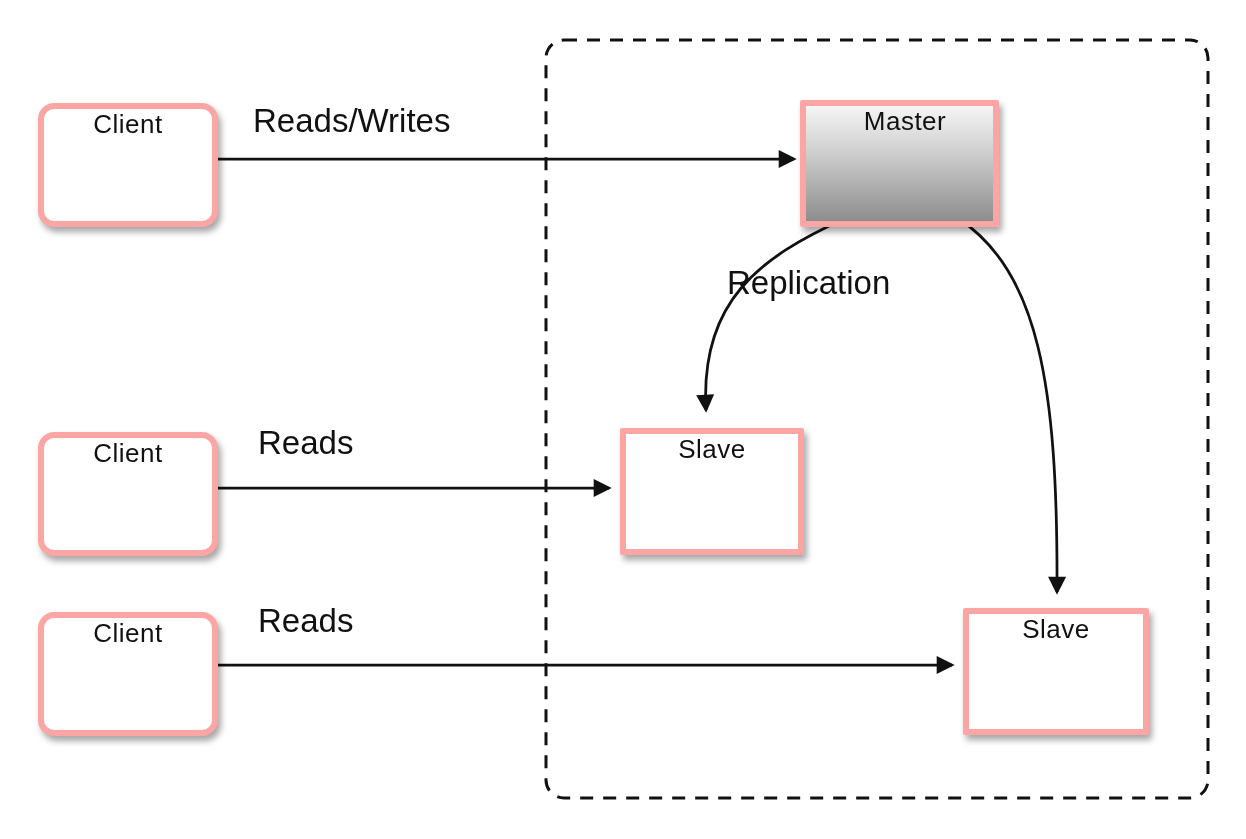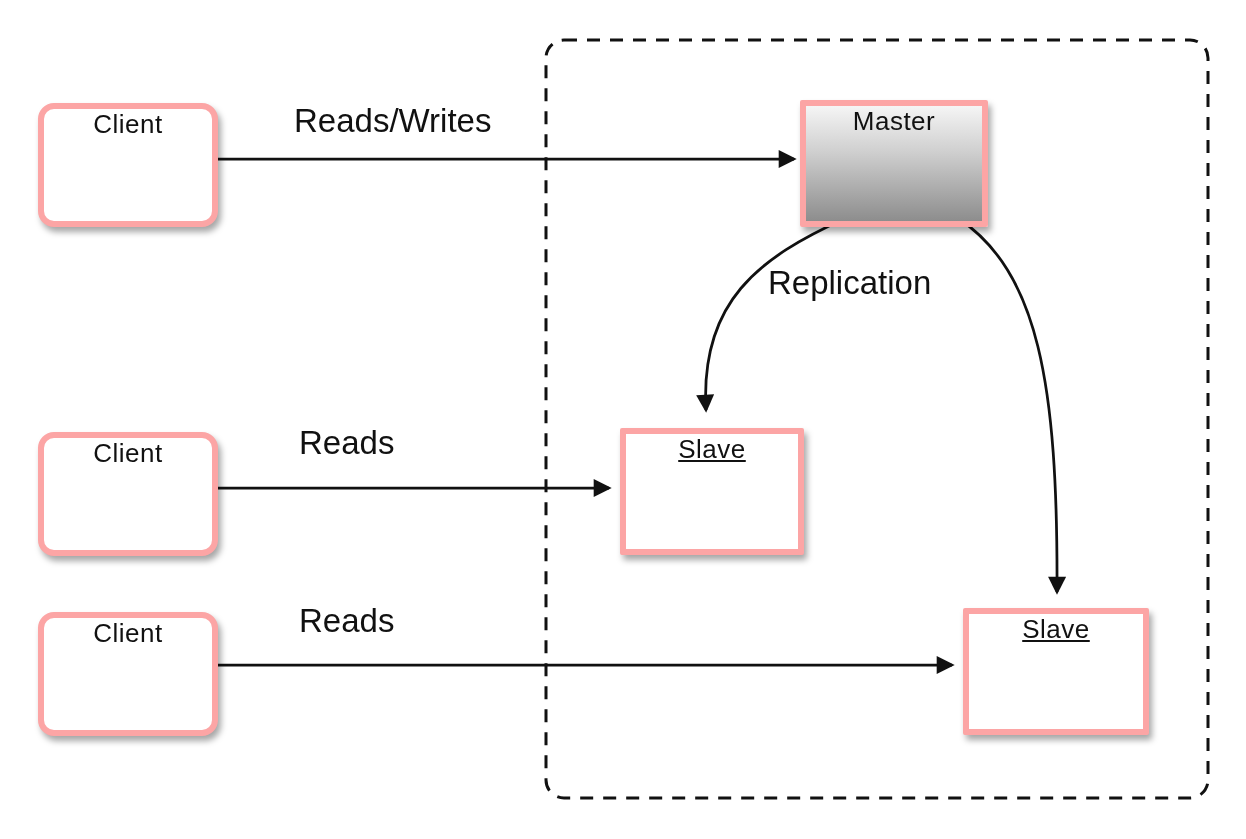--- a/index.html
+++ b/index.html
@@ -35,30 +35,29 @@
     font-size: 26px;
     letter-spacing: 0.5px;
     box-shadow: 3px 5px 6px rgba(0,0,0,0.35);
   }
   .client {
     border-radius: 16px;
   }
   .master {
     border-radius: 2px;
     background: linear-gradient(180deg, #f5f5f5 0%, #cfcfcf 40%, #8d8d8d 100%);
+    padding-left: 11px;
   }
   .slave {
     border-radius: 2px;
-    text-decoration: underline;
   }
   .edge-label {
     position: absolute;
     font-size: 33px;
     white-space: nowrap;
-    margin-left: 41px;
   }
   
   .client-1 { left: 38px;  top: 103px; width: 168px; height: 112px; }
   .client-2 { left: 38px;  top: 432px; width: 168px; height: 112px; }
   .client-3 { left: 38px;  top: 612px; width: 168px; height: 112px; }
   .master-1 { left: 800px; top: 100px; width: 176px; height: 115px; }
   .slave-1  { left: 620px; top: 428px; width: 172px; height: 115px; }
   .slave-2  { left: 963px; top: 608px; width: 174px; height: 115px; }
   
   .lbl-reads-writes { left: 253px; top: 102px; }

